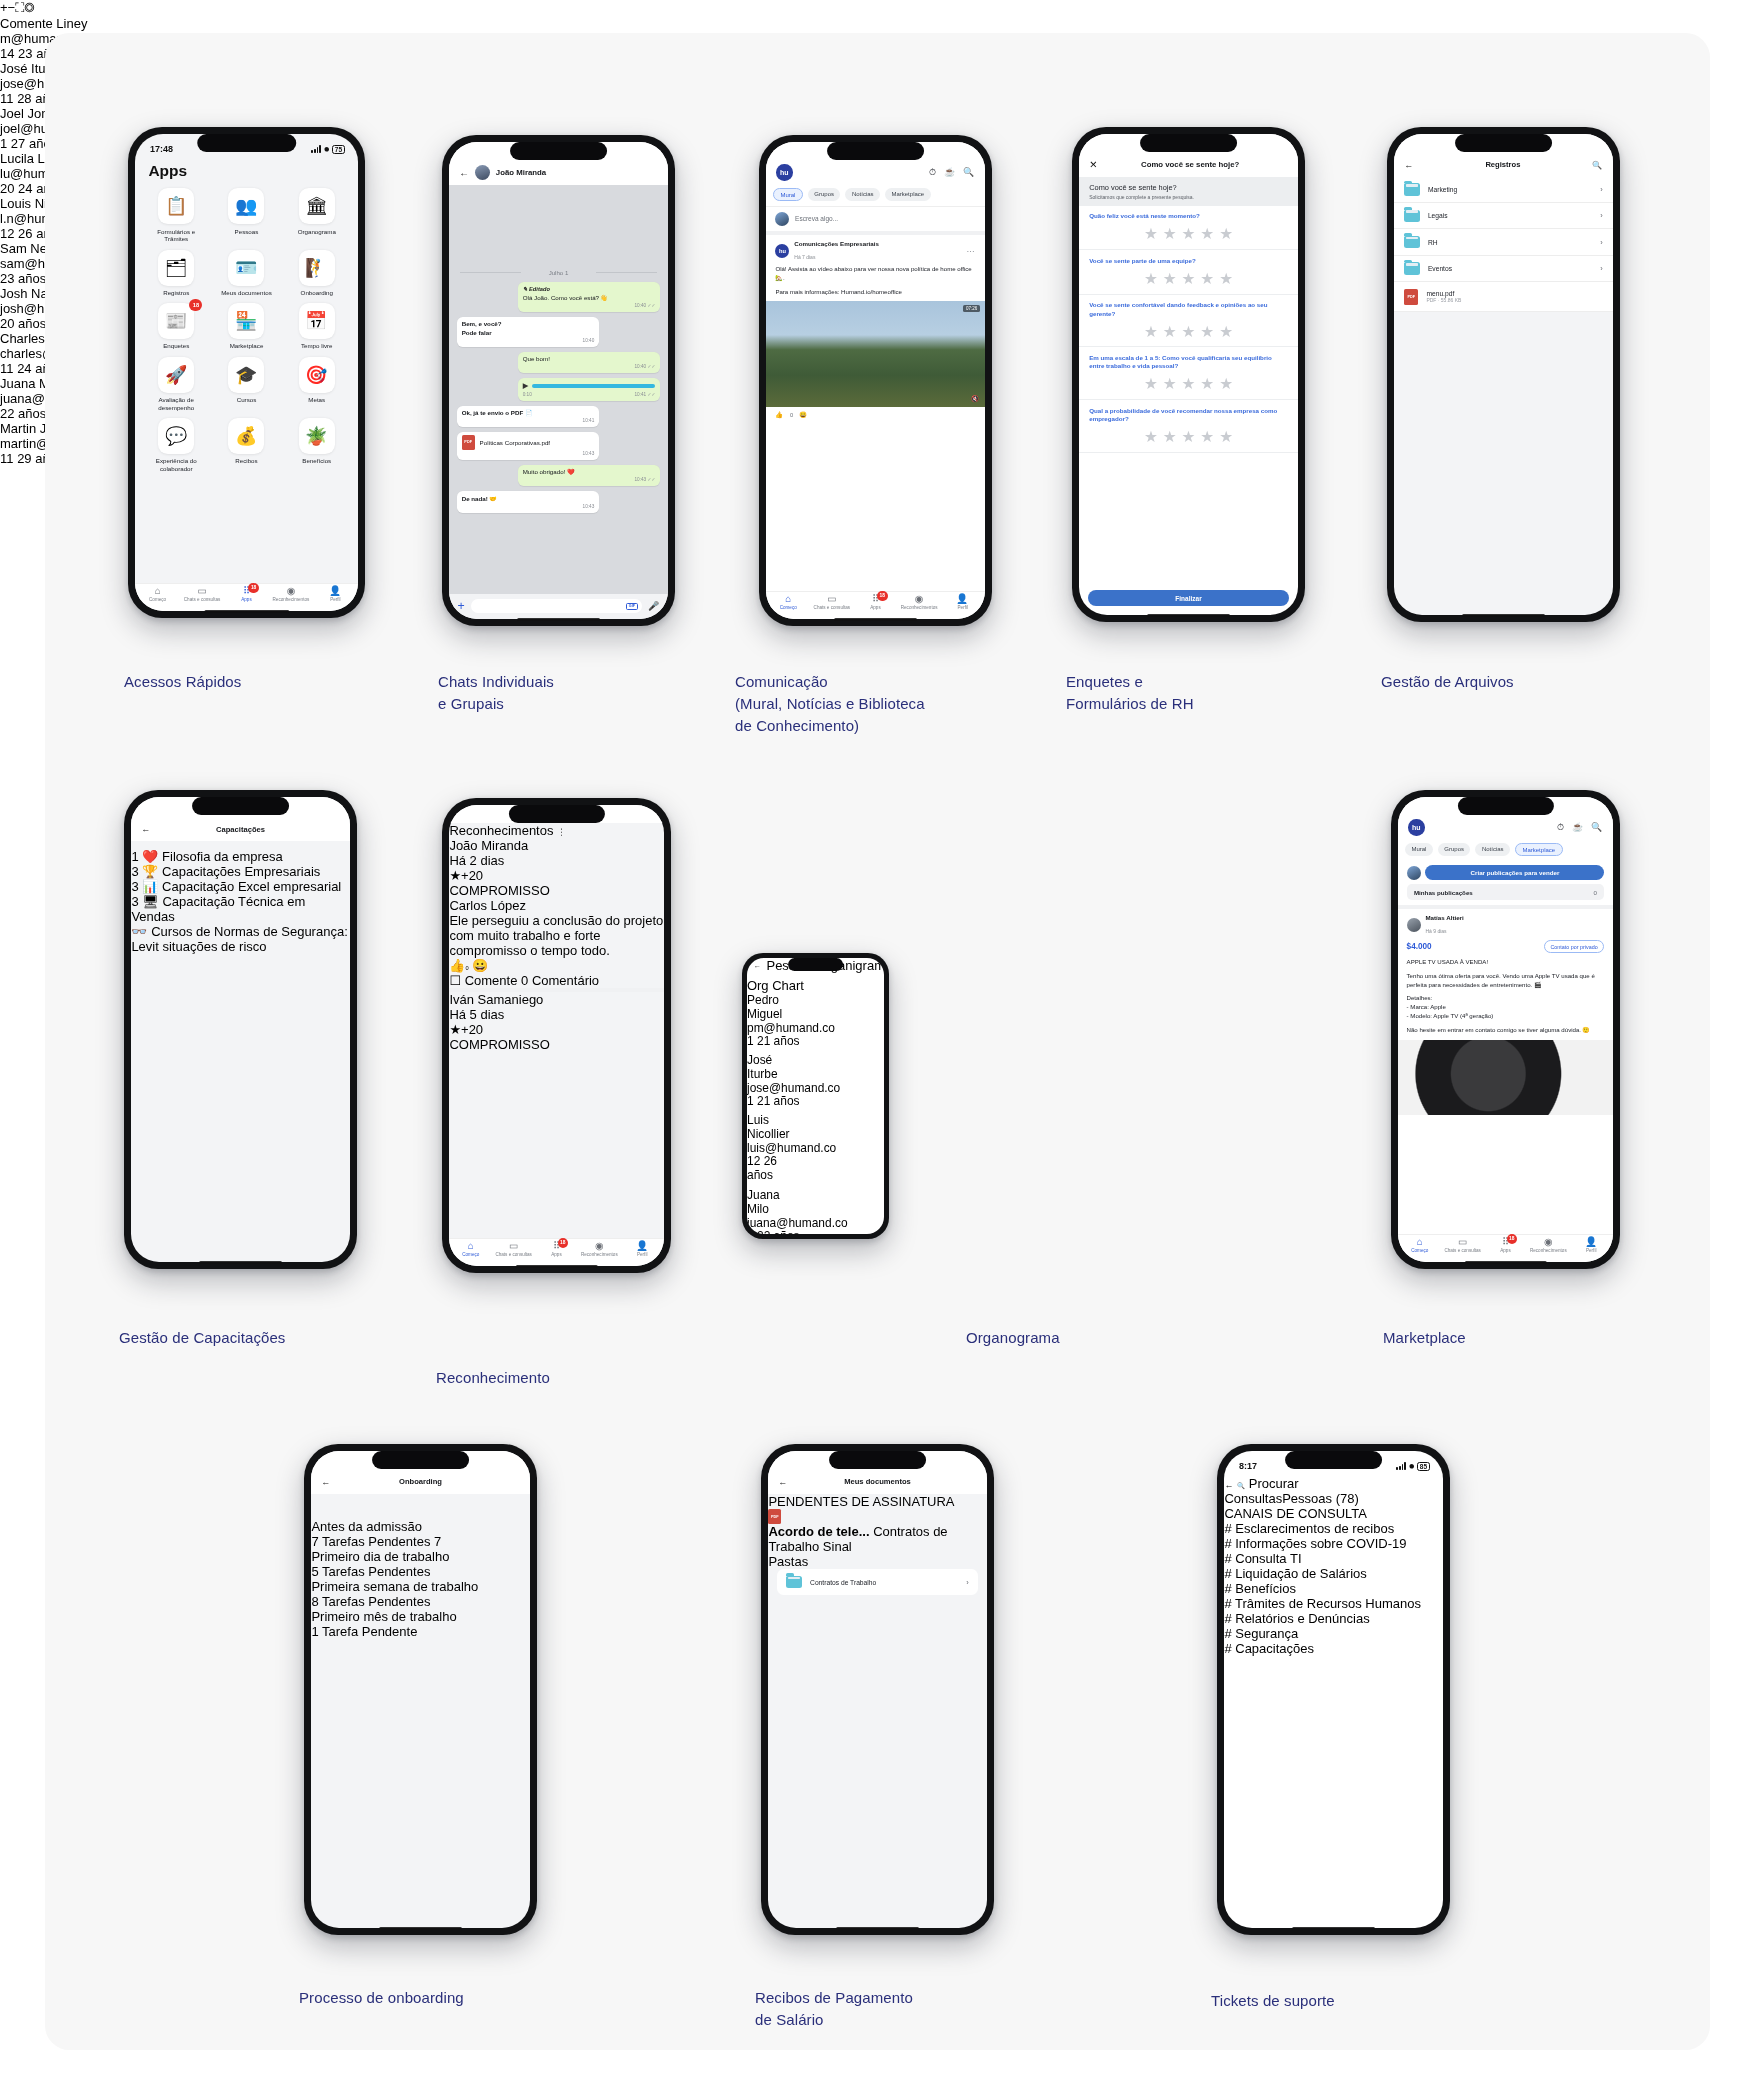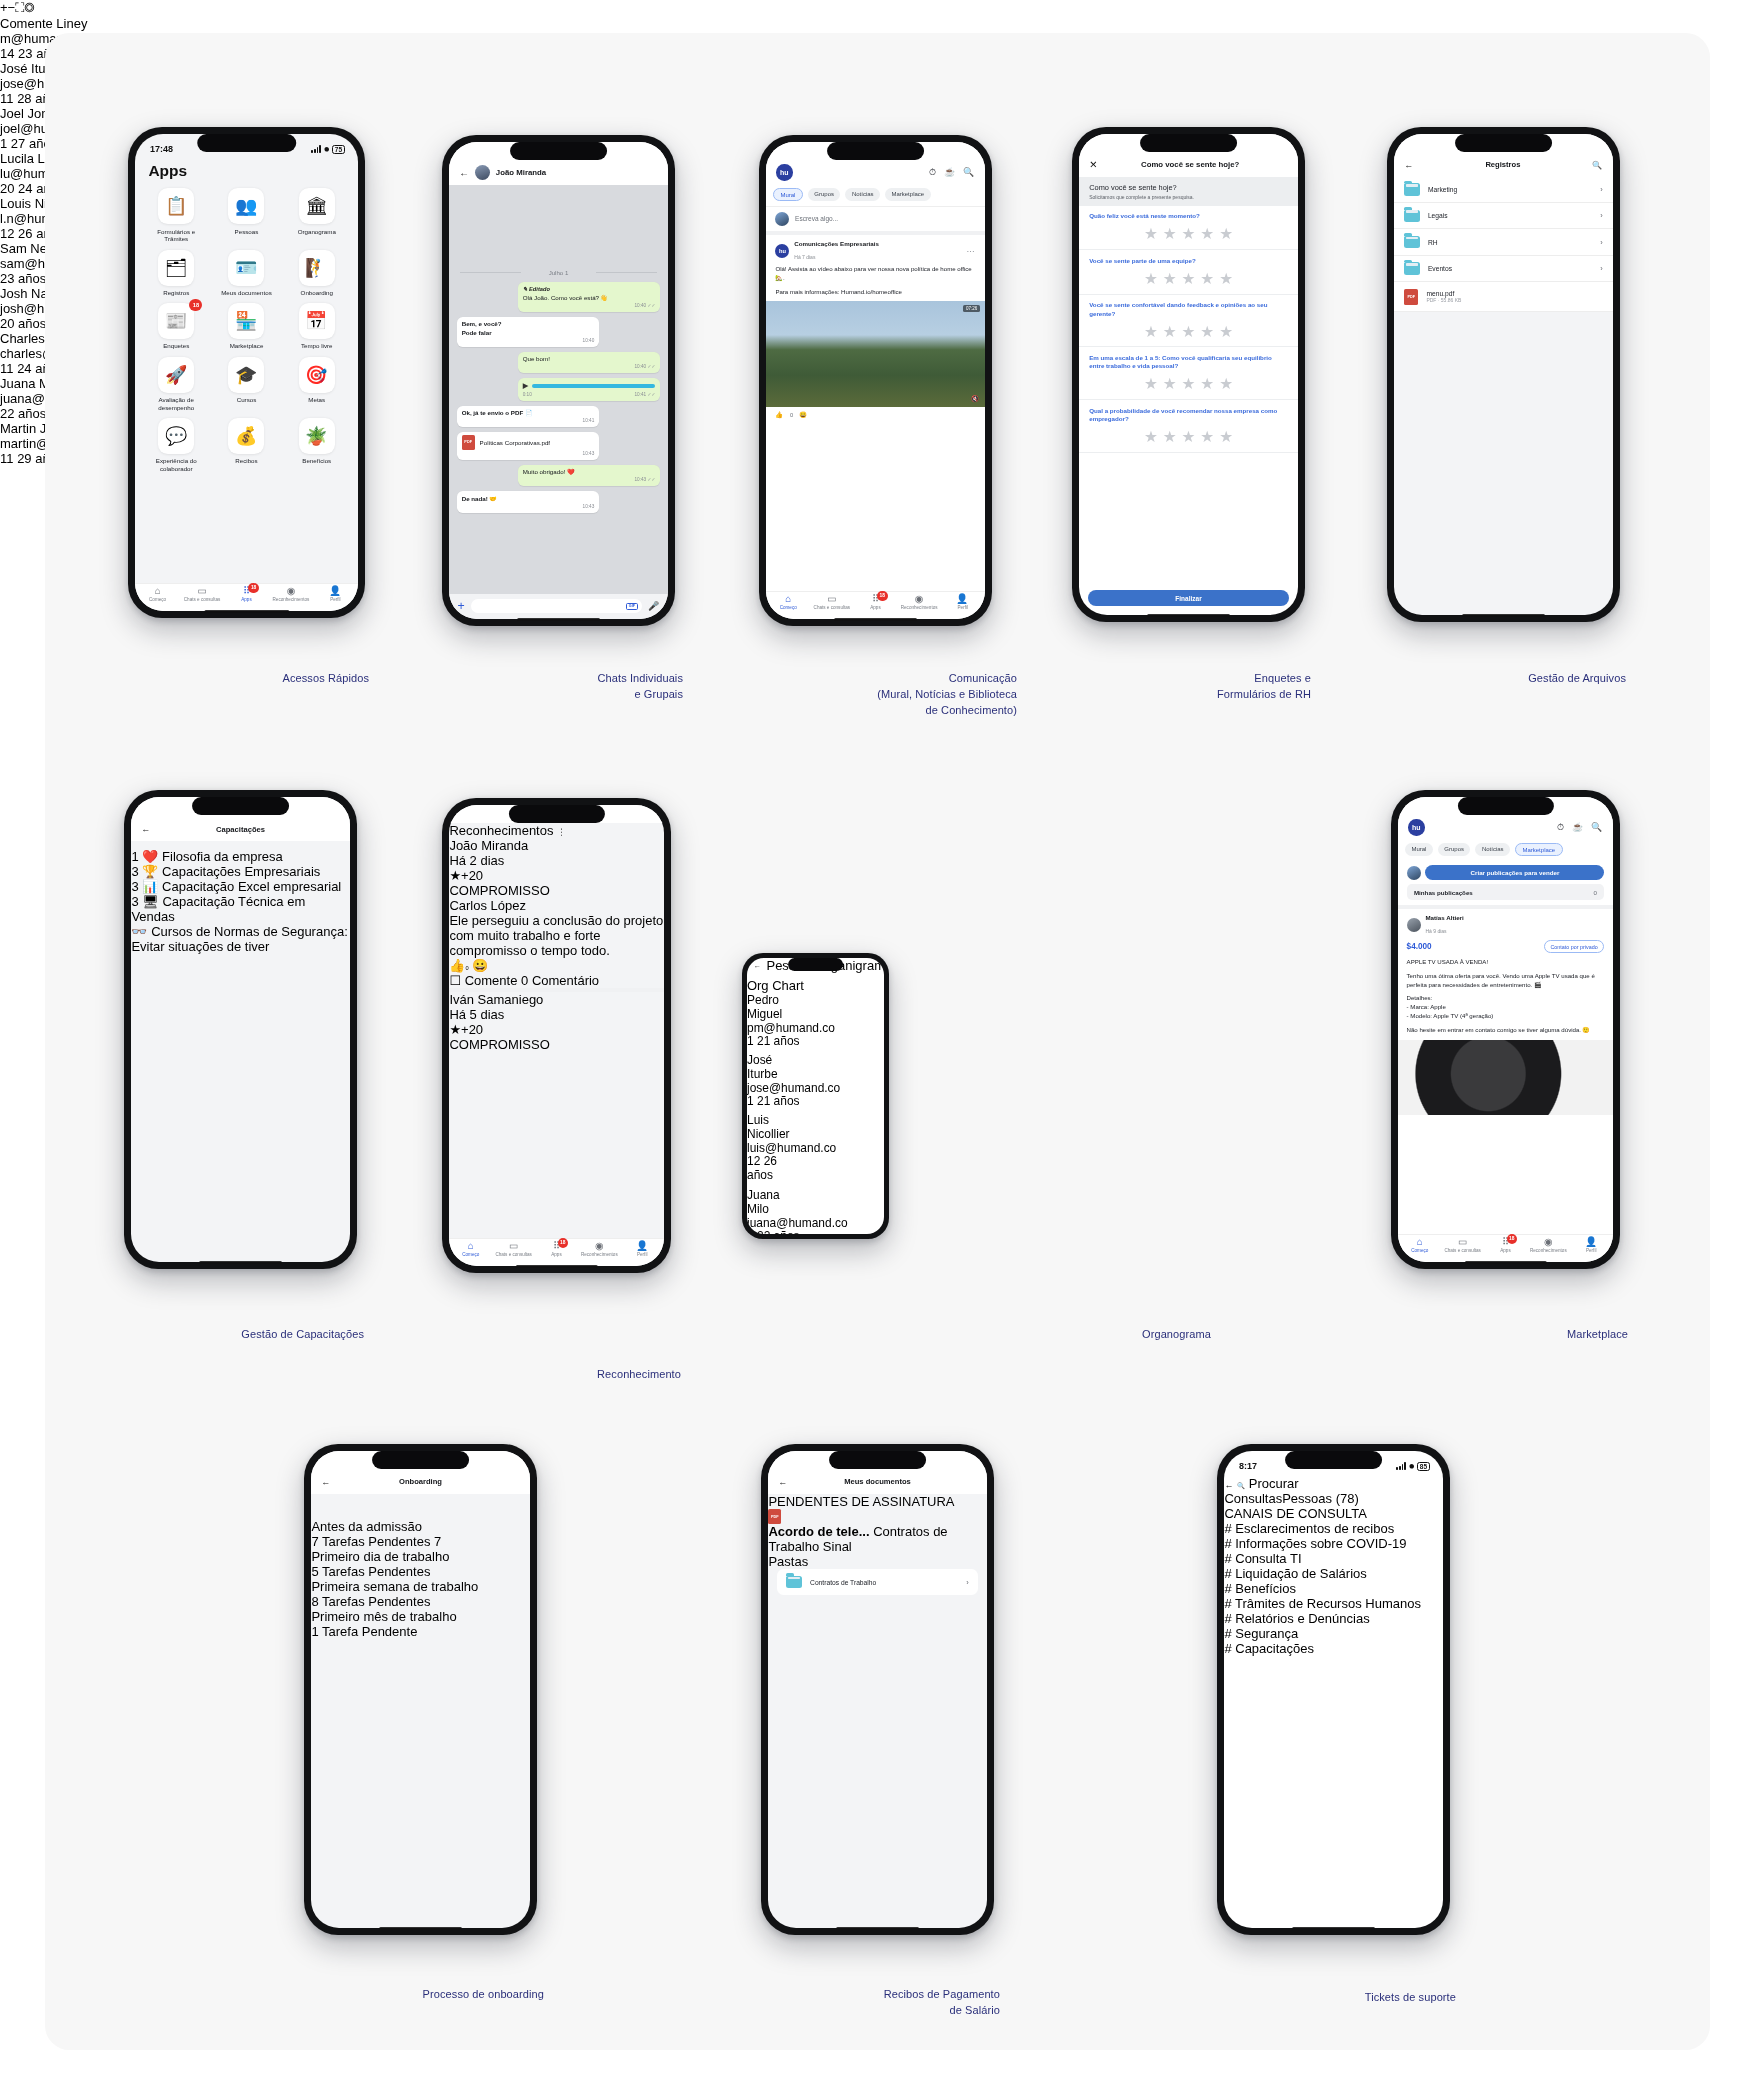--- a/index.html
+++ b/index.html
@@ -41,22 +41,22 @@
     padding:4.9px 13px 0 14.7px; font-size:9px; font-weight:700; color:#111;
   }
   .sb-right{ display:flex; align-items:center; gap:3.3px; }
   .batt{ border:1.1px solid #111; border-radius:2.5px; padding:0 1.6px; font-size:6.5px; font-weight:700;}
   .bars{ display:flex; align-items:flex-end; gap:1.2px; height:7.4px;}
   .bars i{ width:1.6px; background:#111; border-radius:0.8px; display:block;}
   .bars i:nth-child(1){height:2.5px}.bars i:nth-child(2){height:4.1px}
   .bars i:nth-child(3){height:5.7px}.bars i:nth-child(4){height:7.4px}
 
   .caption{
-    position:absolute; text-align:right; color:#2a2f7a;
-    font-size:11px; line-height:1.45; letter-spacing:0.1px;
+    position:absolute; text-align:left; color:#2a2f7a;
+    font-size:15px; line-height:1.45; letter-spacing:0.1px;
   }
 
   
   .nav-title{ font-size:15.5px; font-weight:800; color:#111; padding:3.3px 13px 6.5px;}
   .app-grid{ display:grid; grid-template-columns:repeat(3,1fr); gap:6.5px 4.9px; padding:1.6px 8.2px;}
   .app-cell{ display:flex; flex-direction:column; align-items:center; position:relative;}
   .app-tile{
     width:36px; height:36px; background:#fff; border-radius:9.8px;
     display:flex; align-items:center; justify-content:center; font-size:18px;
     box-shadow:0 0.8px 2.5px rgba(0,0,0,.08);
@@ -668,21 +668,21 @@
       <span class="cap-title">Capacitação Excel empresarial</span>
     </div>
           <div class="cap-card">
       <span class="cap-badge">3</span>
       <span class="cap-thumb">🖥</span>
       <span class="cap-title">Capacitação Técnica em Vendas</span>
     </div>
           <div class="cap-card">
       
       <span class="cap-thumb">👓</span>
-      <span class="cap-title">Cursos de Normas de Segurança: Evitar situações de tiver</span>
+      <span class="cap-title">Cursos de Normas de Segurança: Levit situações de risco</span>
     </div>
         </div>
   </div>
     </div>
   <div class="notch"></div>
   <div class="homebar"></div>
 </div>
 <div class="caption" style="left:119px;top:1327px;width:245px;">Gestão de Capacitações</div>
 
 <div class="phone" style="left:442px;top:798px;width:229px;height:475px;">

